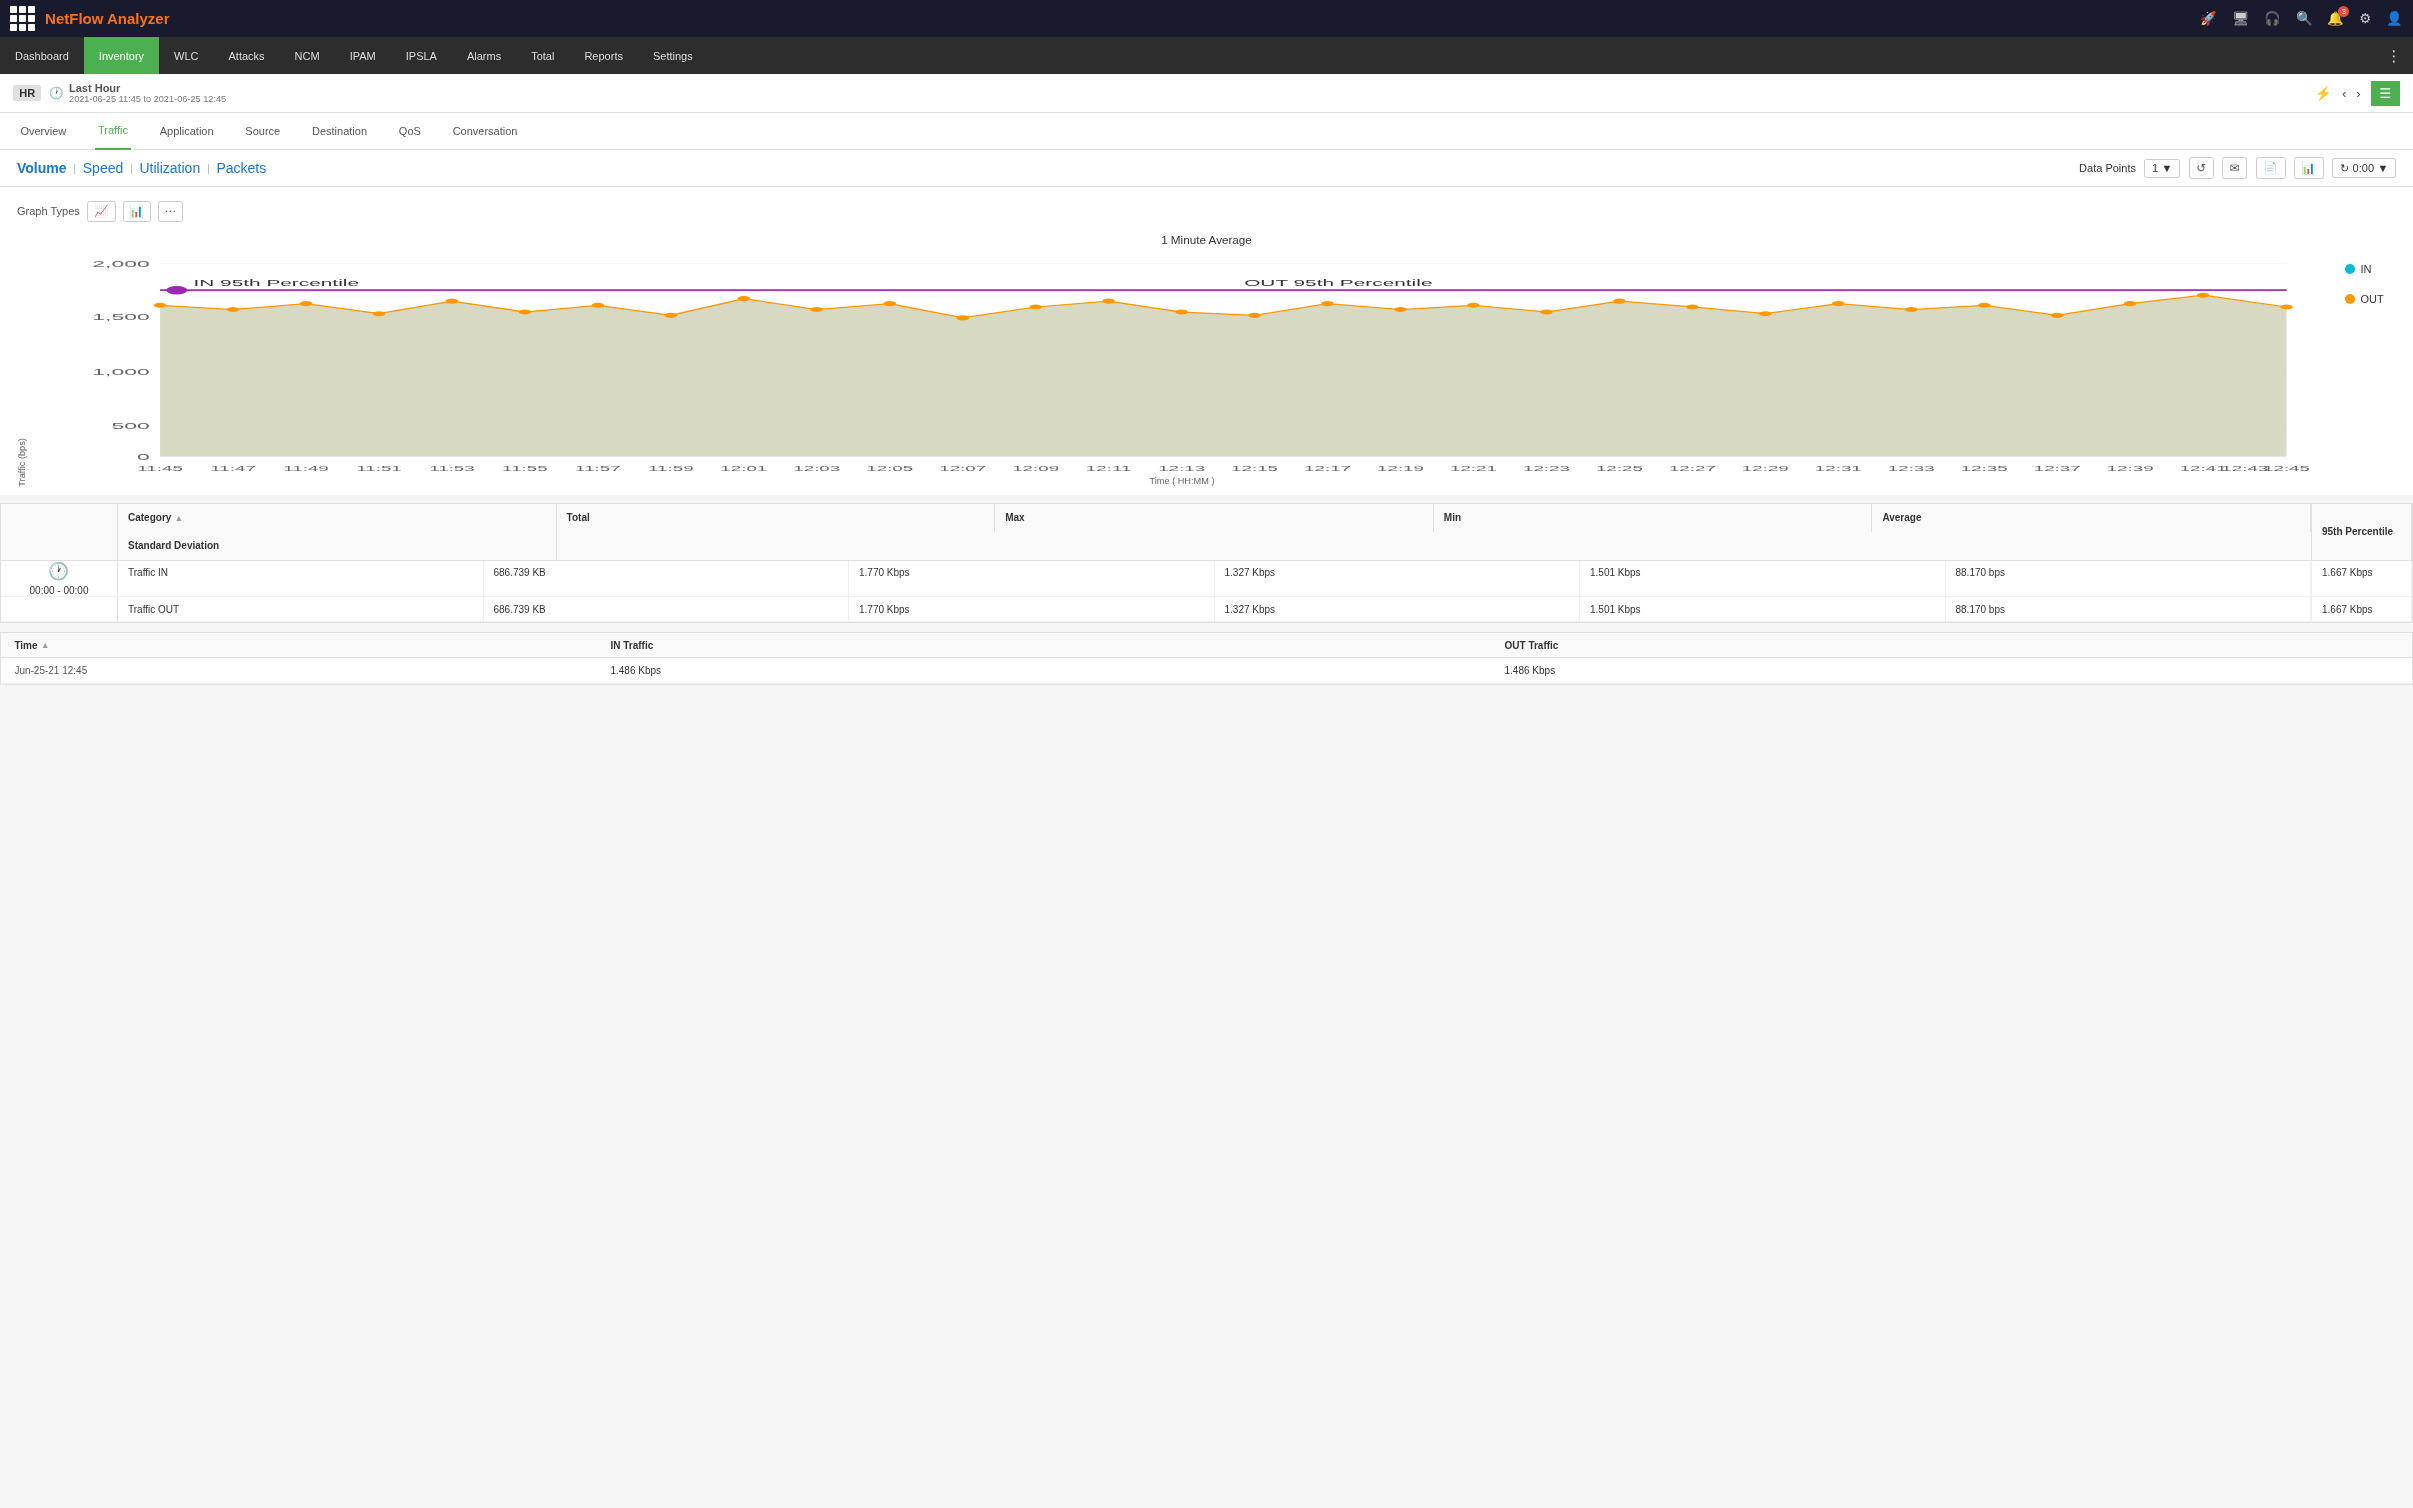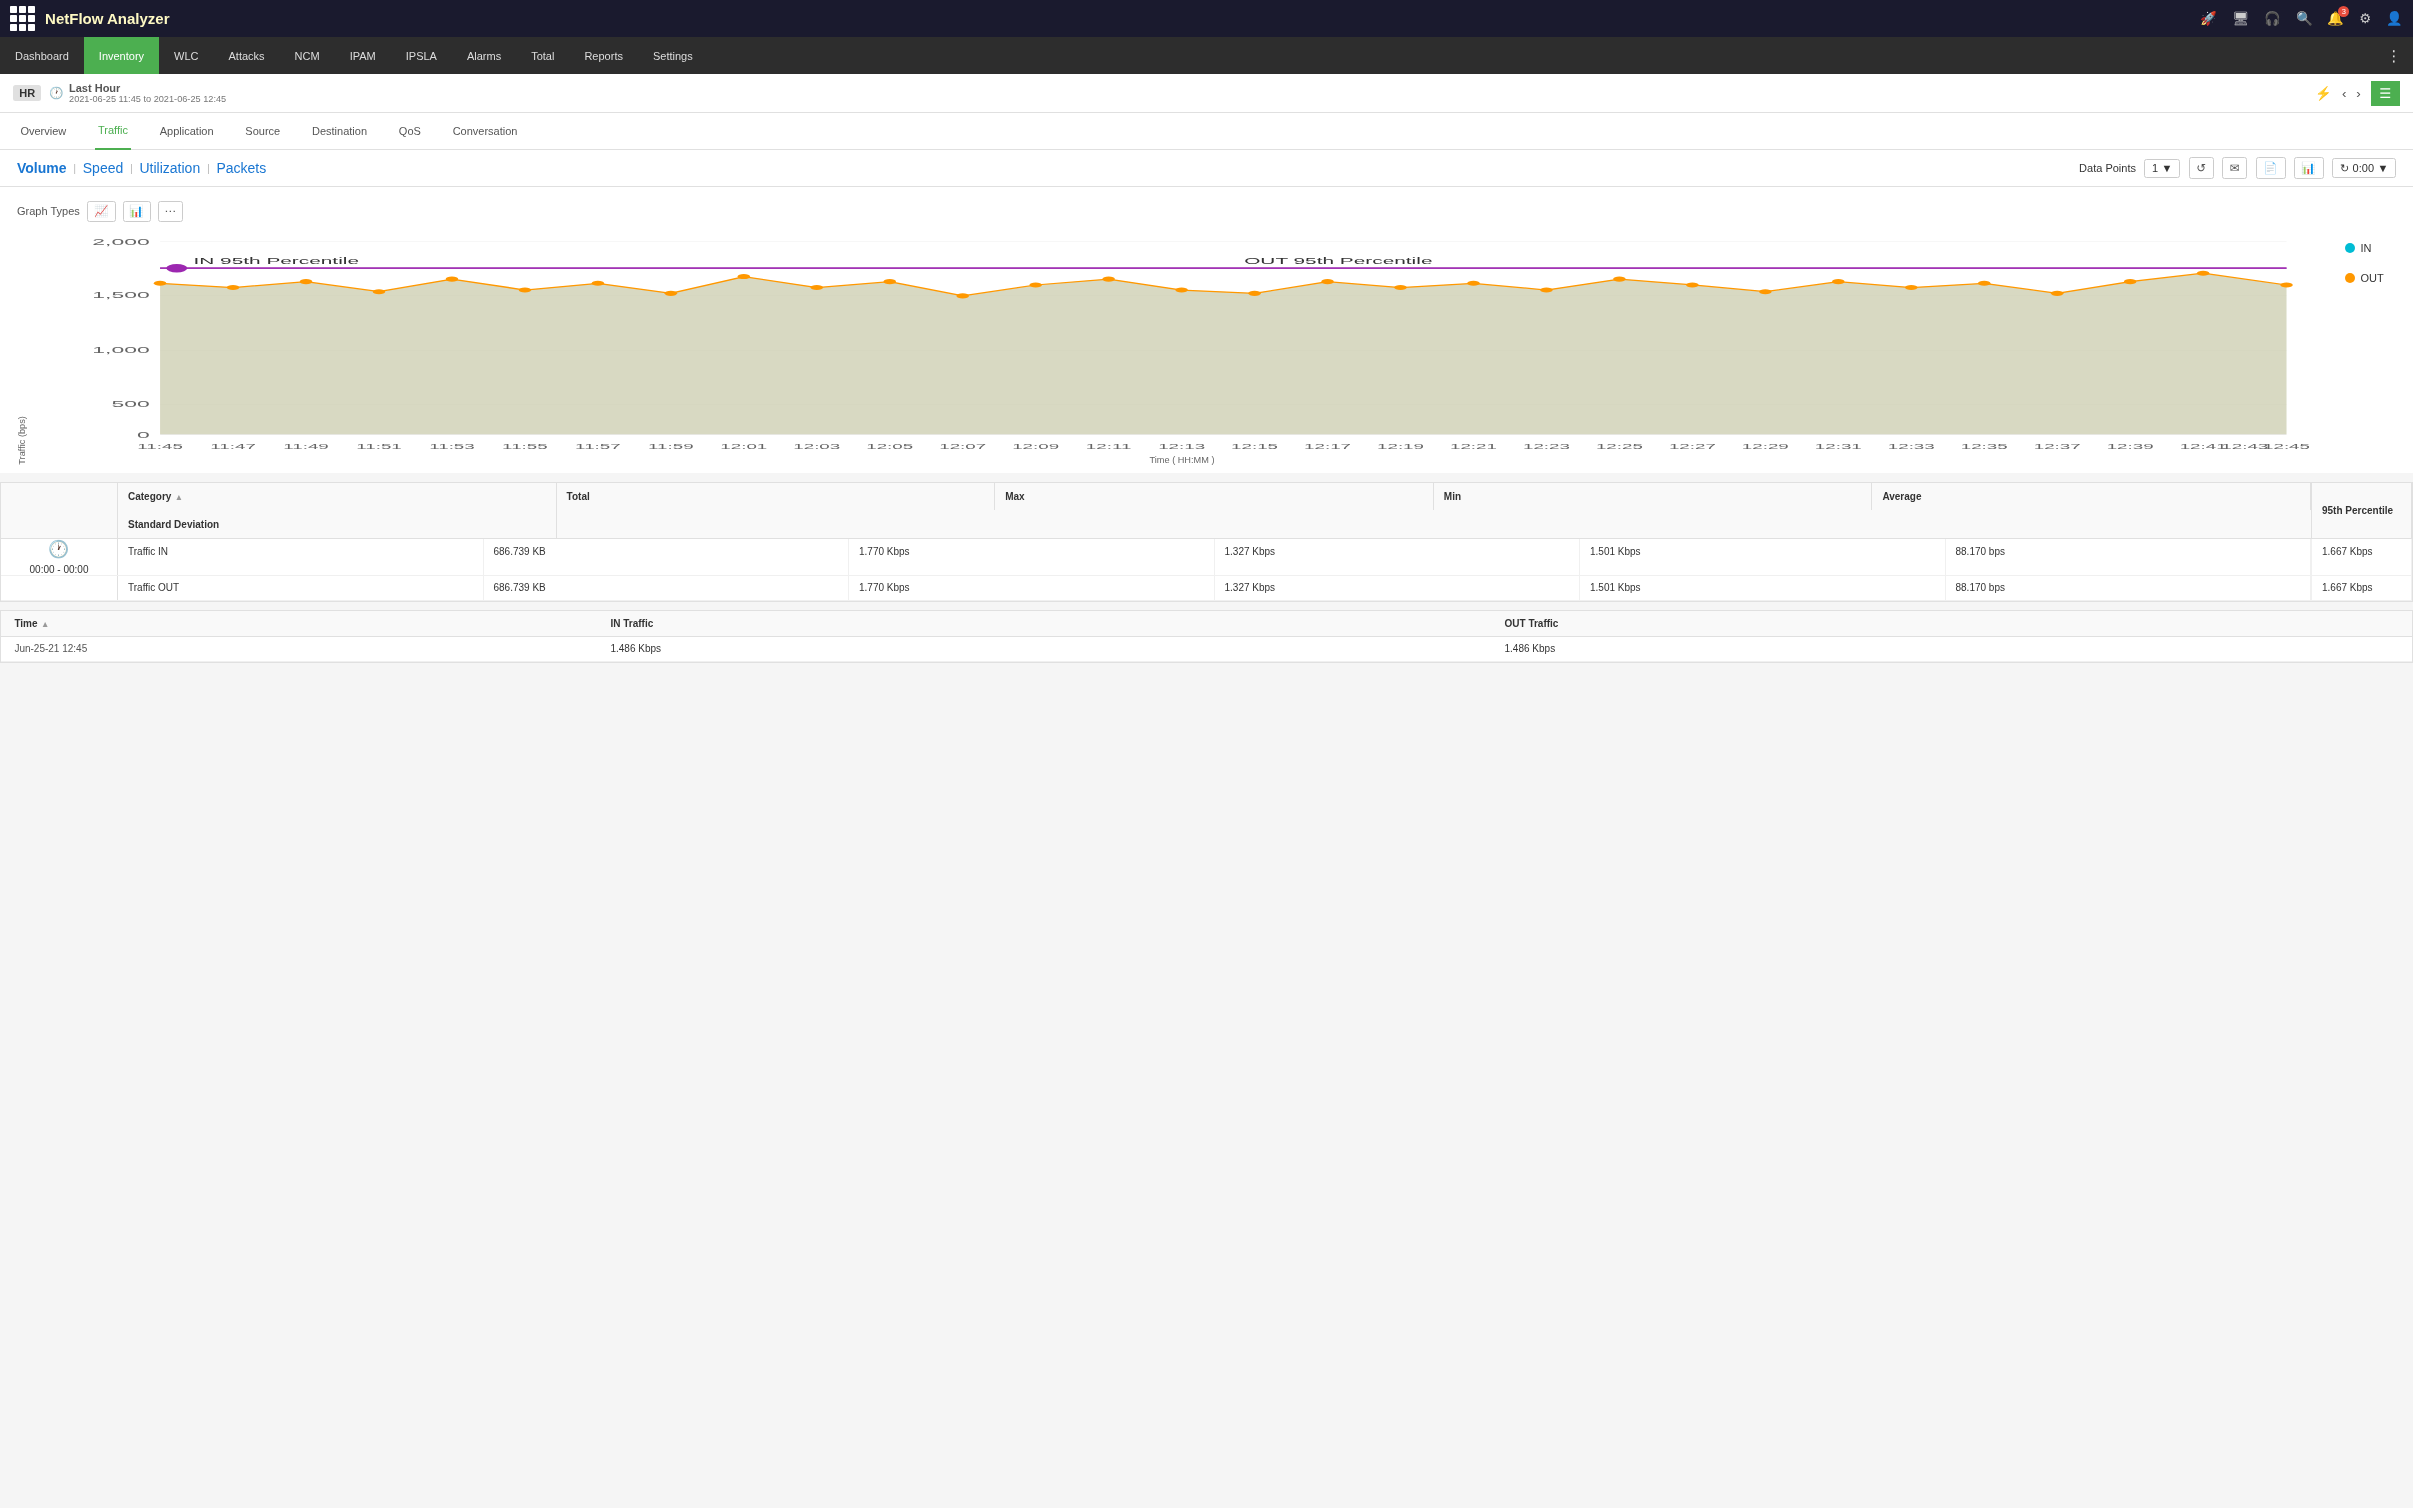--- a/index.html
+++ b/index.html
@@ -19,21 +19,21 @@
       grid-template-columns: repeat(3,6.7px);
       gap: 2.5px;
       margin-right: 10px;
     }
     .top-bar .app-icon span {
       width: 6.7px; height: 6.7px; background: #fff; border-radius: 0.8px;
     }
     .top-bar .app-title {
       font-size: 15px;
       font-weight: bold;
-      color: #fef9c3;
+      color: #f97316;
       flex: 1;
     }
     .top-bar-icons {
       display: flex;
       align-items: center;
       gap: 15px;
     }
     .top-bar-icons .icon-btn {
       color: #ccc;
       font-size: 13.4px;
@@ -485,20 +485,21 @@
 
 <div class="chart-section">
 
   <div class="graph-types">
     <span class="label">Graph Types</span>
     <button class="graph-type-btn">📈</button>
     <button class="graph-type-btn">📊</button>
     <button class="graph-type-btn">⋯</button>
   </div>
 
+  <div class="chart-title">1 Minute Average</div>
 
   <div class="chart-wrapper">
     <div class="y-axis-label">Traffic (bps)</div>
     <div class="chart-inner">
       <svg class="main-chart" viewBox="0 0 1100 260" preserveAspectRatio="none" style="font-size:13px">
 
         <line x1="60" y1="10" x2="1080" y2="10" stroke="#e0e0e0" stroke-width="0.5"></line>
         <line x1="60" y1="75" x2="1080" y2="75" stroke="#e0e0e0" stroke-width="0.5"></line>
         <line x1="60" y1="140" x2="1080" y2="140" stroke="#e0e0e0" stroke-width="0.5"></line>
         <line x1="60" y1="205" x2="1080" y2="205" stroke="#e0e0e0" stroke-width="0.5"></line>

